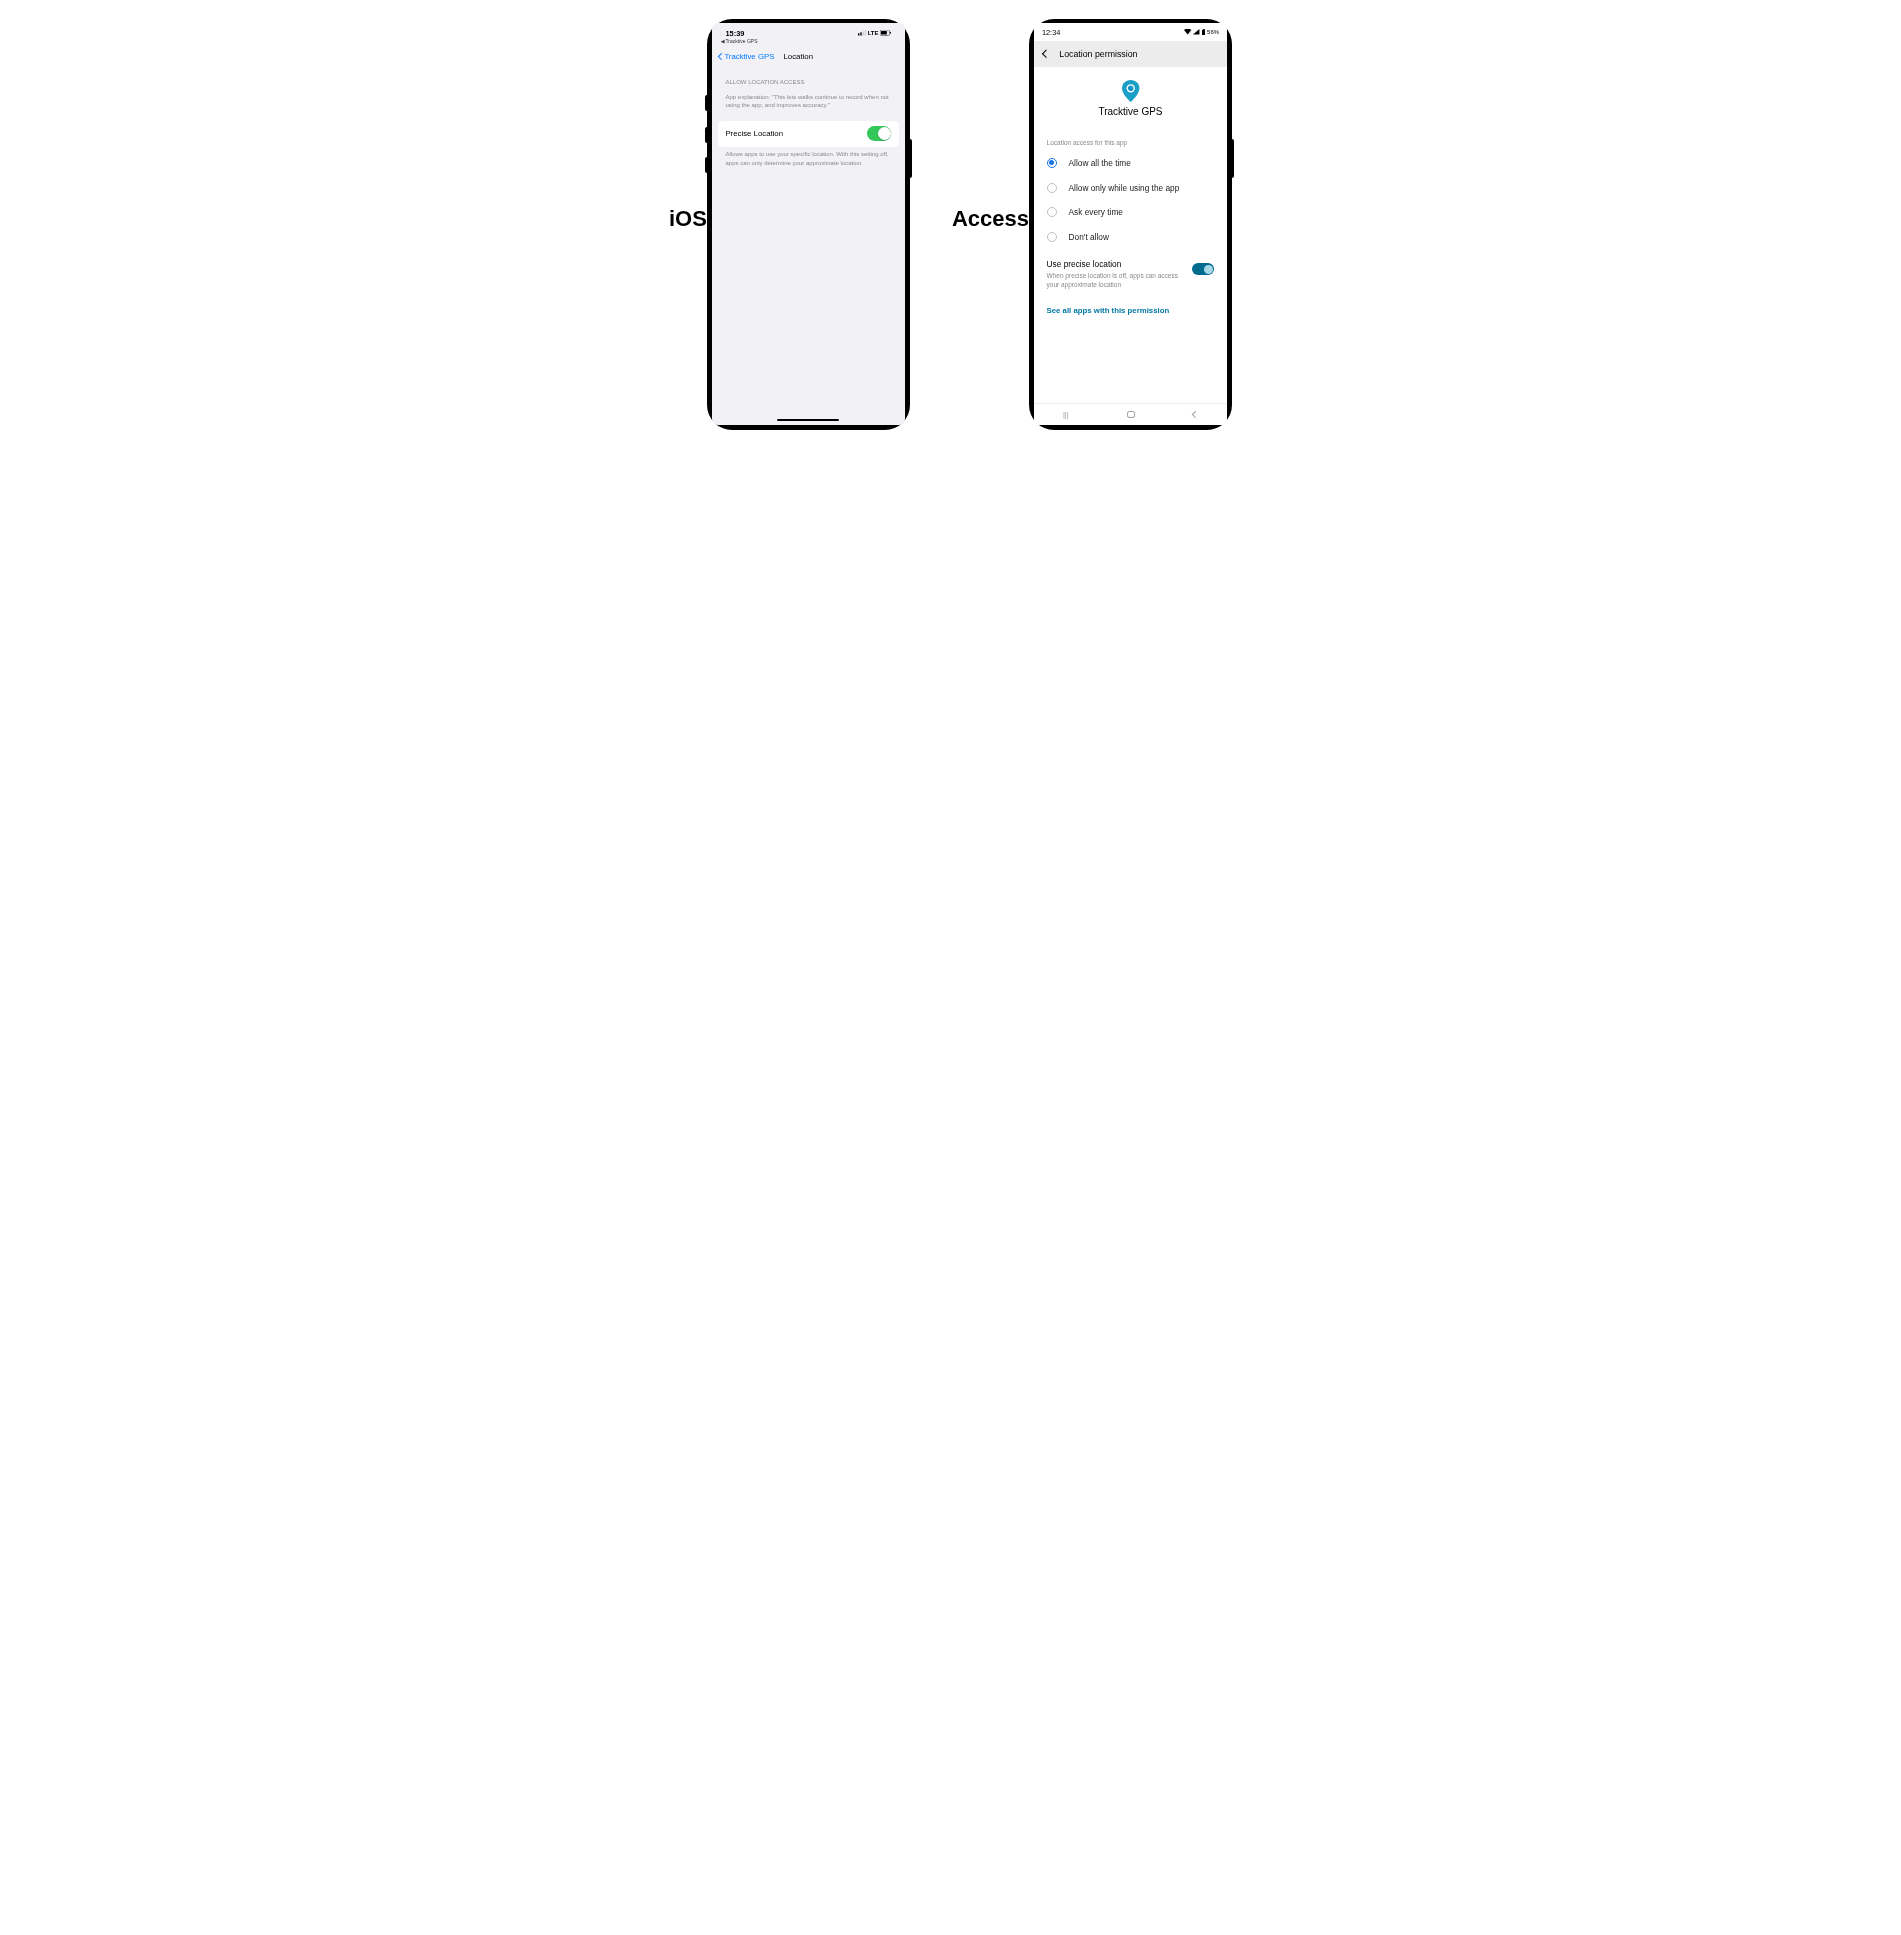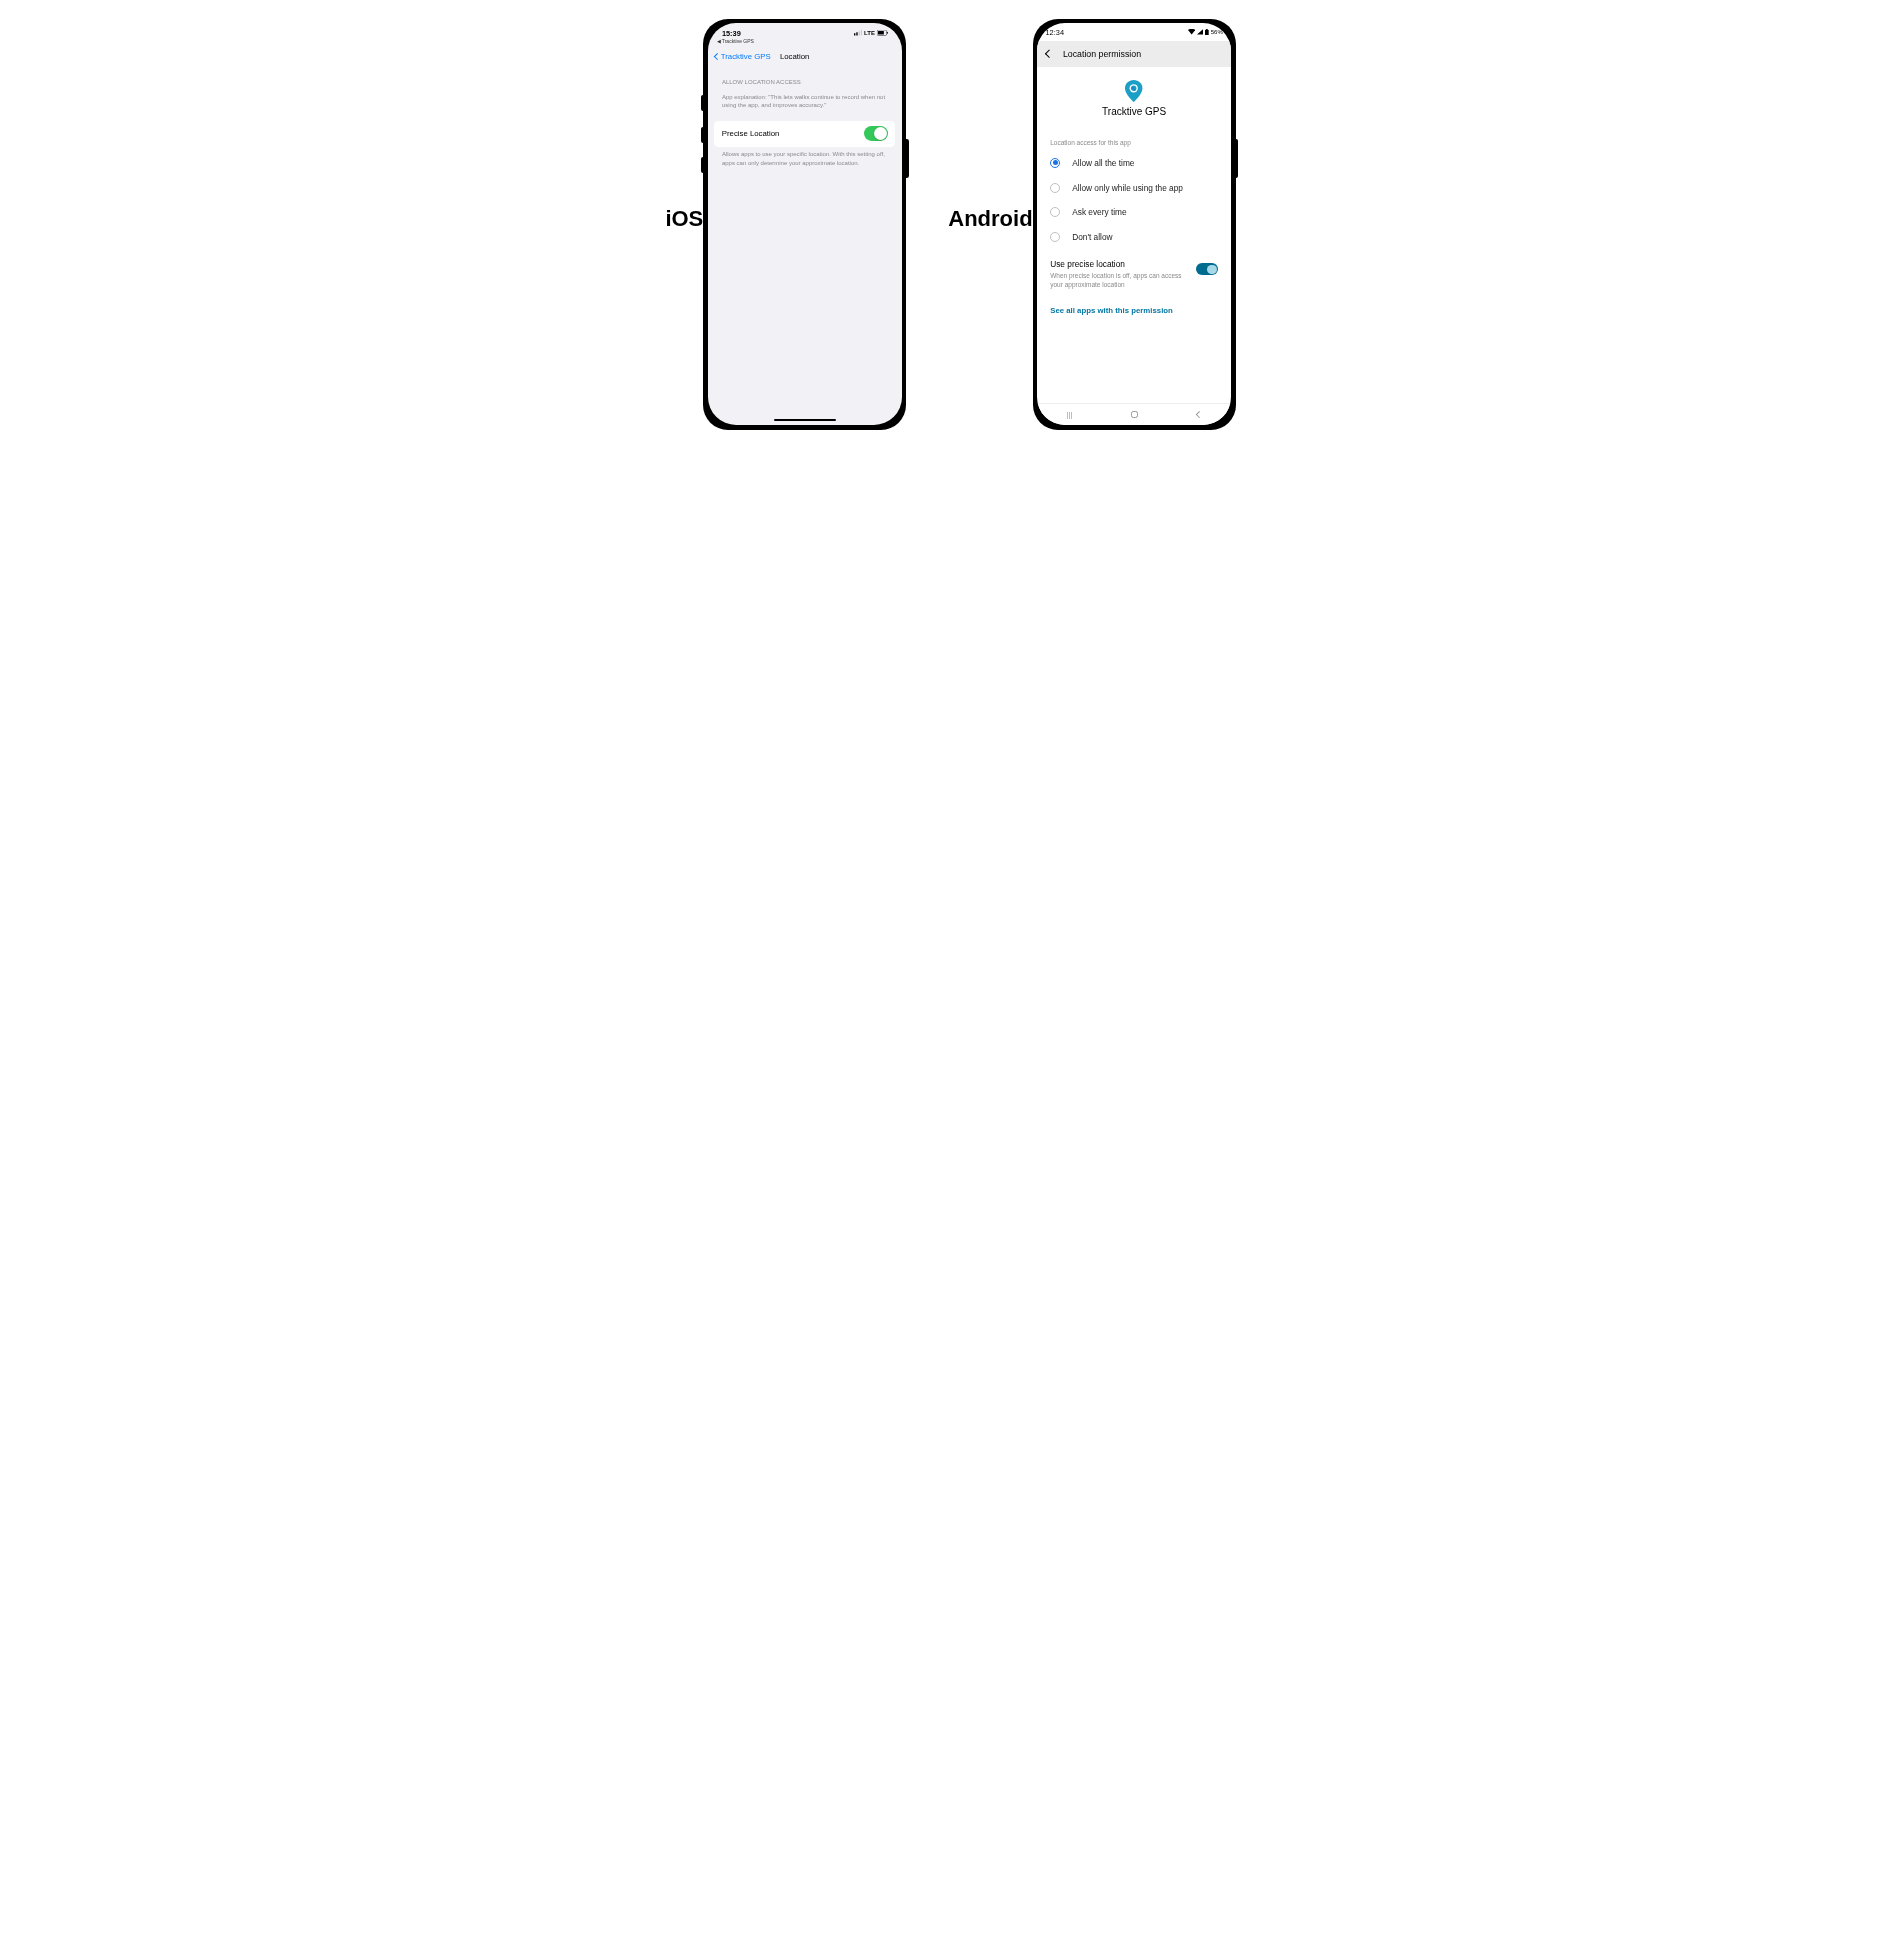--- a/index.html
+++ b/index.html
@@ -3,21 +3,21 @@
   <meta charset="utf-8">
   <style>
     *{margin:0;padding:0;box-sizing:border-box;font-family:-apple-system,Helvetica,Arial,sans-serif}
     body{background:#fff;padding:18.5px;display:flex;flex-direction:column;align-items:center}
     .layout{display:flex;gap:42px;justify-content:center;align-items:flex-start}
     .col{display:flex;flex-direction:row;align-items:center}
     .heading{font-size:22px;font-weight:800;margin-bottom:9.2px}
     .phone{width:203px;height:411px;background:#000;border-radius:25px;padding:4.6px;position:relative}
     .phone::after{content:"";position:absolute;right:-2.3px;top:120px;width:2.3px;height:39px;background:#000;border-radius:0 2.3px 2.3px 0}
     .phone-ios::before{content:"";position:absolute;left:-2.3px;top:76px;width:2.3px;height:16px;background:#000;border-radius:2.3px 0 0 2.3px;box-shadow:0 32px 0 #000,0 62px 0 #000}
-    .screen{width:100%;height:100%;border-radius:28px;overflow:hidden;position:relative}
+    .screen{width:100%;height:100%;border-radius:6px;overflow:hidden;position:relative}
     .screen.ios{background:#f2f2f6}
     .screen.android{background:#fff}
     .status{display:flex;justify-content:space-between;align-items:center;padding:5.5px 14px 0.9px;font-size:7.4px;font-weight:600}
     .status.android{padding:4.6px 8.3px}
     .status-right{display:flex;align-items:center;gap:1.8px;font-size:6px}
     .back-to{font-size:5px;color:#333;padding:0 9.2px 2.8px;display:flex;align-items:center;gap:0.9px}
     .navbar{display:flex;align-items:center;padding:4.6px 7.4px;gap:4.6px}
     .nav-back{color:#007aff;display:flex;align-items:center;gap:0.9px;font-size:7.8px}
     .chevron-left{display:inline-block;width:4.6px;height:4.6px;border-left:1.2px solid currentColor;border-bottom:1.2px solid currentColor;transform:rotate(45deg)}
     .nav-title{font-size:7.8px;font-weight:400;margin-left:4.6px}
@@ -92,21 +92,21 @@
               <span class="switch-ios"></span>
             </div>
         </div>
         <div class="sec-desc">Allows apps to use your specific location. With this setting off, apps can only determine your approximate location.</div>
         <div class="home-bar"></div>
       </div>
     </div>
   </div>
 
   <div class="col">
-    <div class="heading">Android</div>
+    <div class="heading">Access</div>
     <div class="phone">
       <div class="screen android">
         <div class="status android">
           <span style="font-weight:400">12:34</span>
           <span class="status-right">
             <svg width="7.4" height="5.5" viewBox="0 0 16 12">
                 <path d="M8 12 L16 2 Q8 -3 0 2 Z" fill="#000"></path>
               </svg>
             <svg class="sig" viewBox="0 0 14 12">
                 <path d="M0 12 L14 12 L14 0 Z" fill="#000"></path>

